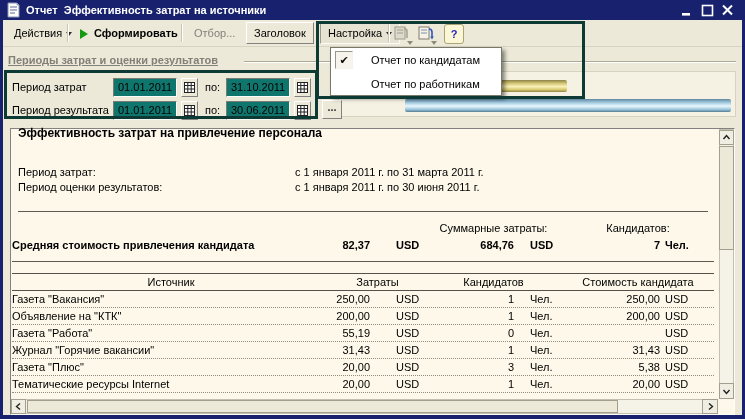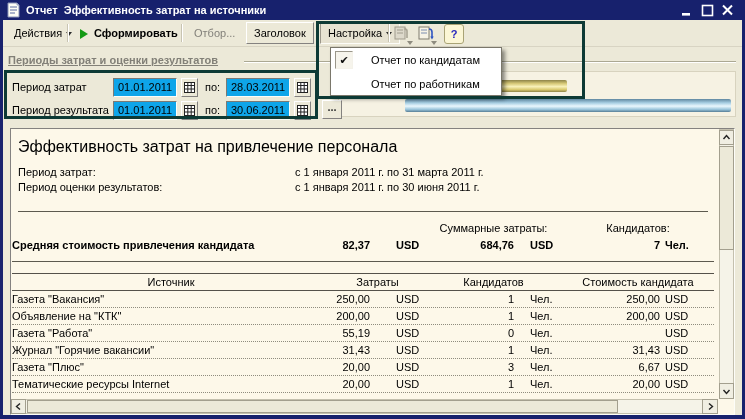--- a/index.html
+++ b/index.html
@@ -22,41 +22,41 @@
   .caret{display:inline-block;width:0;height:0;border-left:3px solid transparent;border-right:3px solid transparent;border-top:4px solid #2b2b2b;margin-left:4px;vertical-align:middle}
   .play{display:inline-block;width:0;height:0;border-top:5px solid transparent;border-bottom:5px solid transparent;border-left:8px solid #149a14;margin-right:6px;vertical-align:middle}
   .iconbtn{position:absolute;top:23px;width:22px;height:22px;border:1px solid transparent}
   .iconbtn .mini{position:absolute;right:0;bottom:-1px;width:0;height:0;border-left:3px solid transparent;border-right:3px solid transparent;border-top:4px solid #8e8b7e}
   .helpbtn{position:absolute;top:24px;width:20px;height:20px;background:#fbf6d5;border:1px solid #a9a375;border-radius:3px;text-align:center;line-height:18px;font-weight:bold;color:#2626bd}
 
   
   .group-title{position:absolute;left:8px;top:54px;font-weight:bold;color:#828078;text-decoration:underline}
   .groove{position:absolute;height:2px;border-top:1px solid #aba893;border-bottom:1px solid #fff}
   .flabel{position:absolute;height:19px;line-height:19px}
-  .dfield{position:absolute;height:19px;width:64px;background:#0ea5e9;border:1px solid;border-color:#7c7a74 #fdfdf8 #fdfdf8 #7c7a74;line-height:17px;padding-left:4px}
+  .dfield{position:absolute;height:19px;width:64px;background:#0f766e;border:1px solid;border-color:#7c7a74 #fdfdf8 #fdfdf8 #7c7a74;line-height:17px;padding-left:4px}
   .calbtn{position:absolute;height:19px;width:17px;background:#ece9d8;border:1px solid;border-color:#fff #848280 #848280 #fff;text-align:center;padding-top:3px}
   .morebtn{position:absolute;left:322px;top:100px;width:20px;height:19px;background:#ece9d8;border:1px solid;border-color:#fff #848280 #848280 #fff;text-align:center;line-height:13px;font-weight:bold;color:#333}
   .rpanel{position:absolute;left:338px;top:71px;width:398px;height:46px;background:#f6f2e3;border:1px solid #d8d3bf}
   .bar{position:absolute;border-radius:2px}
   .bar-gold{left:455px;top:80px;width:112px;height:12px;background:linear-gradient(#8d8348,#d8ca79 30%,#f8f1ba 55%,#d9c96f 80%,#8d8348)}
   .bar-blue{left:405px;top:99px;width:326px;height:13px;background:linear-gradient(#5f87a0,#a8cfe3 30%,#eaf7fd 55%,#9cc6dc 80%,#567d95)}
 
   
   .menu{position:absolute;left:330px;top:47px;width:172px;height:49px;background:#fff;border:1px solid #7a776b;box-shadow:3px 3px 4px rgba(0,0,0,.45);z-index:45}
   .menu-item{position:relative;height:24px;line-height:24px;padding-left:40px;white-space:nowrap}
   .menu-check{position:absolute;left:4px;top:3px;width:18px;height:18px;border:1px solid;border-color:#9a968a #f4f2ea #f4f2ea #9a968a;background:#f6f4ec;text-align:center;line-height:16px;font-size:11px;color:#111}
 
   
   .annot{position:absolute;border:3px solid #0d3a35;z-index:50;pointer-events:none}
   .annot-periods{left:4px;top:70px;width:314px;height:49px}
   .annot-settings{left:316px;top:21px;width:269px;height:78px}
 
   
   .rframe{position:absolute;left:10px;top:128px;width:725px;height:287px;background:#fdf8e9;border:1px solid;border-color:#848280 #fdfdf8 #fdfdf8 #848280}
-  .rtitle{position:absolute;left:18px;top:138px;font-size:16px;font-weight:normal}
+  .rtitle{position:absolute;left:18px;top:126px;font-size:12px;font-weight:bold}
   .pline-label{position:absolute;left:18px}
   .pline-value{position:absolute;left:295px}
   .rule{position:absolute;height:1px;background:#5d5a4f}
   .grid{position:absolute;left:12px;width:702px;display:grid;grid-template-columns:318px 40px 55px 89px 48px 98px 54px;white-space:nowrap}
   .tc{overflow:hidden}
   .c0{}.c1{text-align:right}.c2{padding-left:26px}.c3{text-align:right}.c4{padding-left:16px}.c5{text-align:right}.c6{padding-left:5px}
   .sum-labels{top:221px;height:15px;line-height:15px}
   .sl1{grid-column:4/span 2;text-align:center}
   .sl2{grid-column:6/span 2;text-align:center}
   .sum-row{top:237px;height:16px;line-height:16px;font-weight:bold}
@@ -159,21 +159,21 @@
   <div class="calbtn" style="left:181px;top:78px">
     <svg width="11" height="11" viewBox="0 0 11 11">
       <rect x="0.5" y="0.5" width="10" height="10" fill="#fff" stroke="#222"></rect>
       <line x1="0.5" y1="3.5" x2="10.5" y2="3.5" stroke="#222"></line>
         <line x1="0.5" y1="7" x2="10.5" y2="7" stroke="#222"></line>
       <line x1="3.8" y1="0.5" x2="3.8" y2="10.5" stroke="#222"></line>
         <line x1="7.2" y1="0.5" x2="7.2" y2="10.5" stroke="#222"></line>
     </svg>
   </div>
   <div class="flabel" style="left:205px;top:78px">по:</div>
-  <div class="dfield" style="left:226px;top:78px">28.03.2011</div>
+  <div class="dfield" style="left:226px;top:78px">31.10.2011</div>
   <div class="calbtn" style="left:294px;top:78px">
     <svg width="11" height="11" viewBox="0 0 11 11">
       <rect x="0.5" y="0.5" width="10" height="10" fill="#fff" stroke="#222"></rect>
       <line x1="0.5" y1="3.5" x2="10.5" y2="3.5" stroke="#222"></line>
         <line x1="0.5" y1="7" x2="10.5" y2="7" stroke="#222"></line>
       <line x1="3.8" y1="0.5" x2="3.8" y2="10.5" stroke="#222"></line>
         <line x1="7.2" y1="0.5" x2="7.2" y2="10.5" stroke="#222"></line>
     </svg>
   </div>
 
@@ -266,21 +266,21 @@
         <div class="tc c4">Чел.</div>
         <div class="tc c5">31,43</div>
         <div class="tc c6">USD</div>
       </div>
       <div class="trow">
         <div class="tc c0">Газета "Плюс"</div>
         <div class="tc c1">20,00</div>
         <div class="tc c2">USD</div>
         <div class="tc c3">3</div>
         <div class="tc c4">Чел.</div>
-        <div class="tc c5">6,67</div>
+        <div class="tc c5">5,38</div>
         <div class="tc c6">USD</div>
       </div>
       <div class="trow">
         <div class="tc c0">Тематические ресурсы Internet</div>
         <div class="tc c1">20,00</div>
         <div class="tc c2">USD</div>
         <div class="tc c3">1</div>
         <div class="tc c4">Чел.</div>
         <div class="tc c5">20,00</div>
         <div class="tc c6">USD</div>

